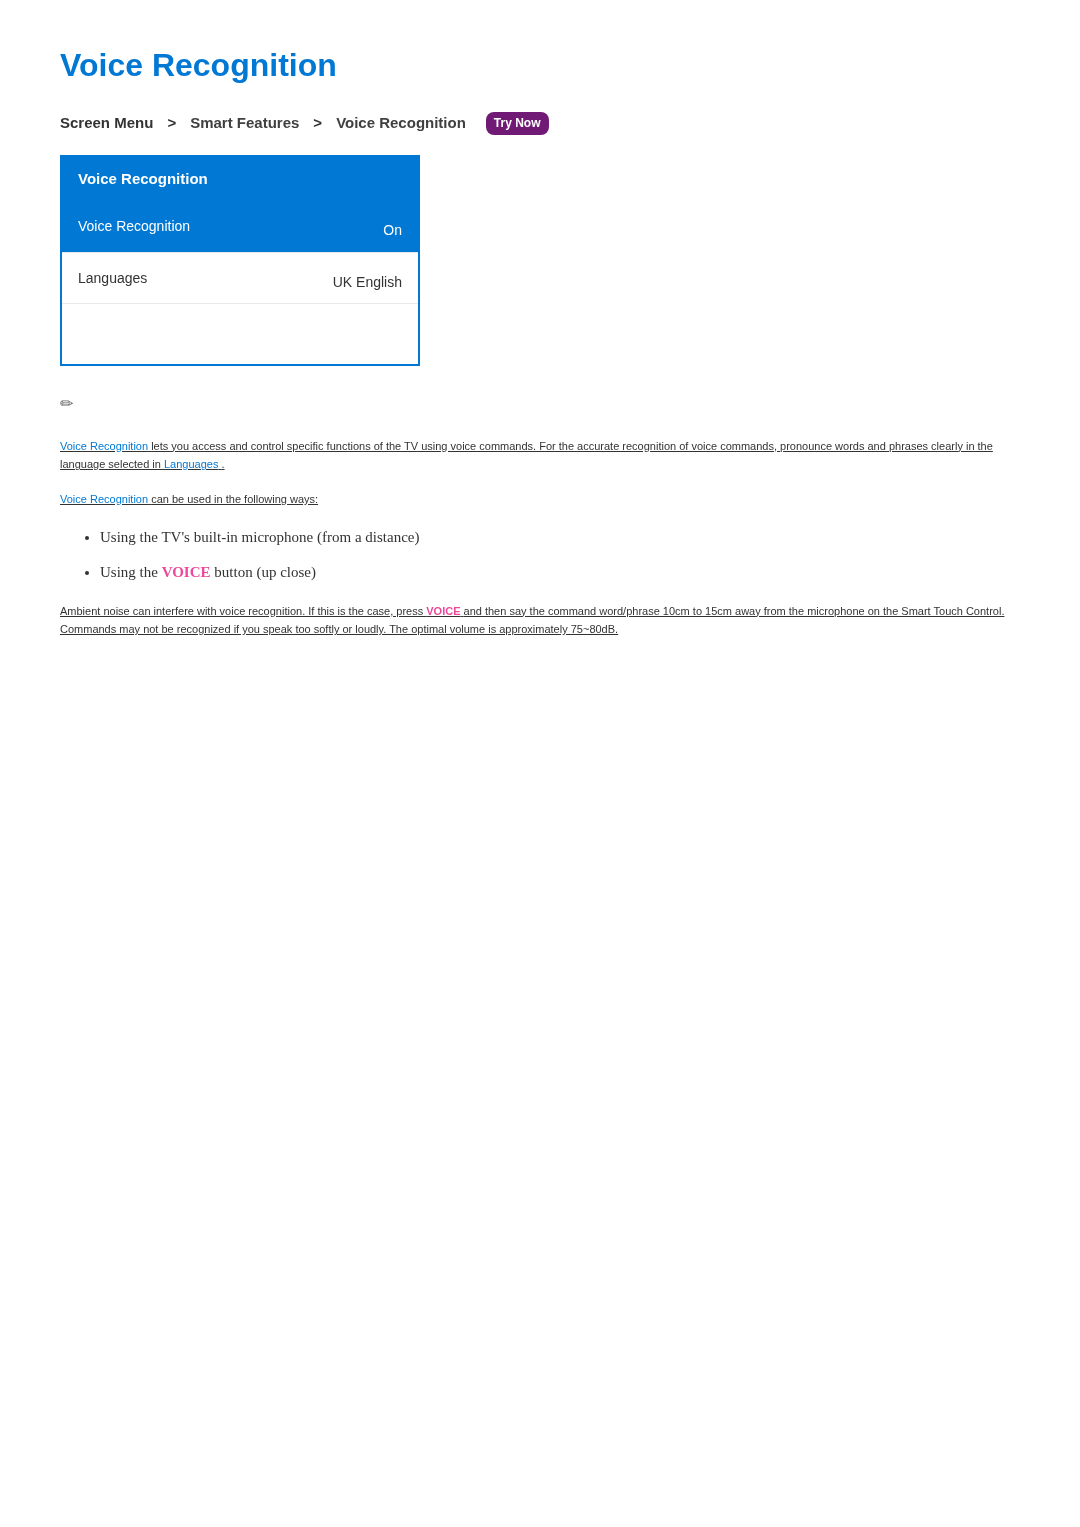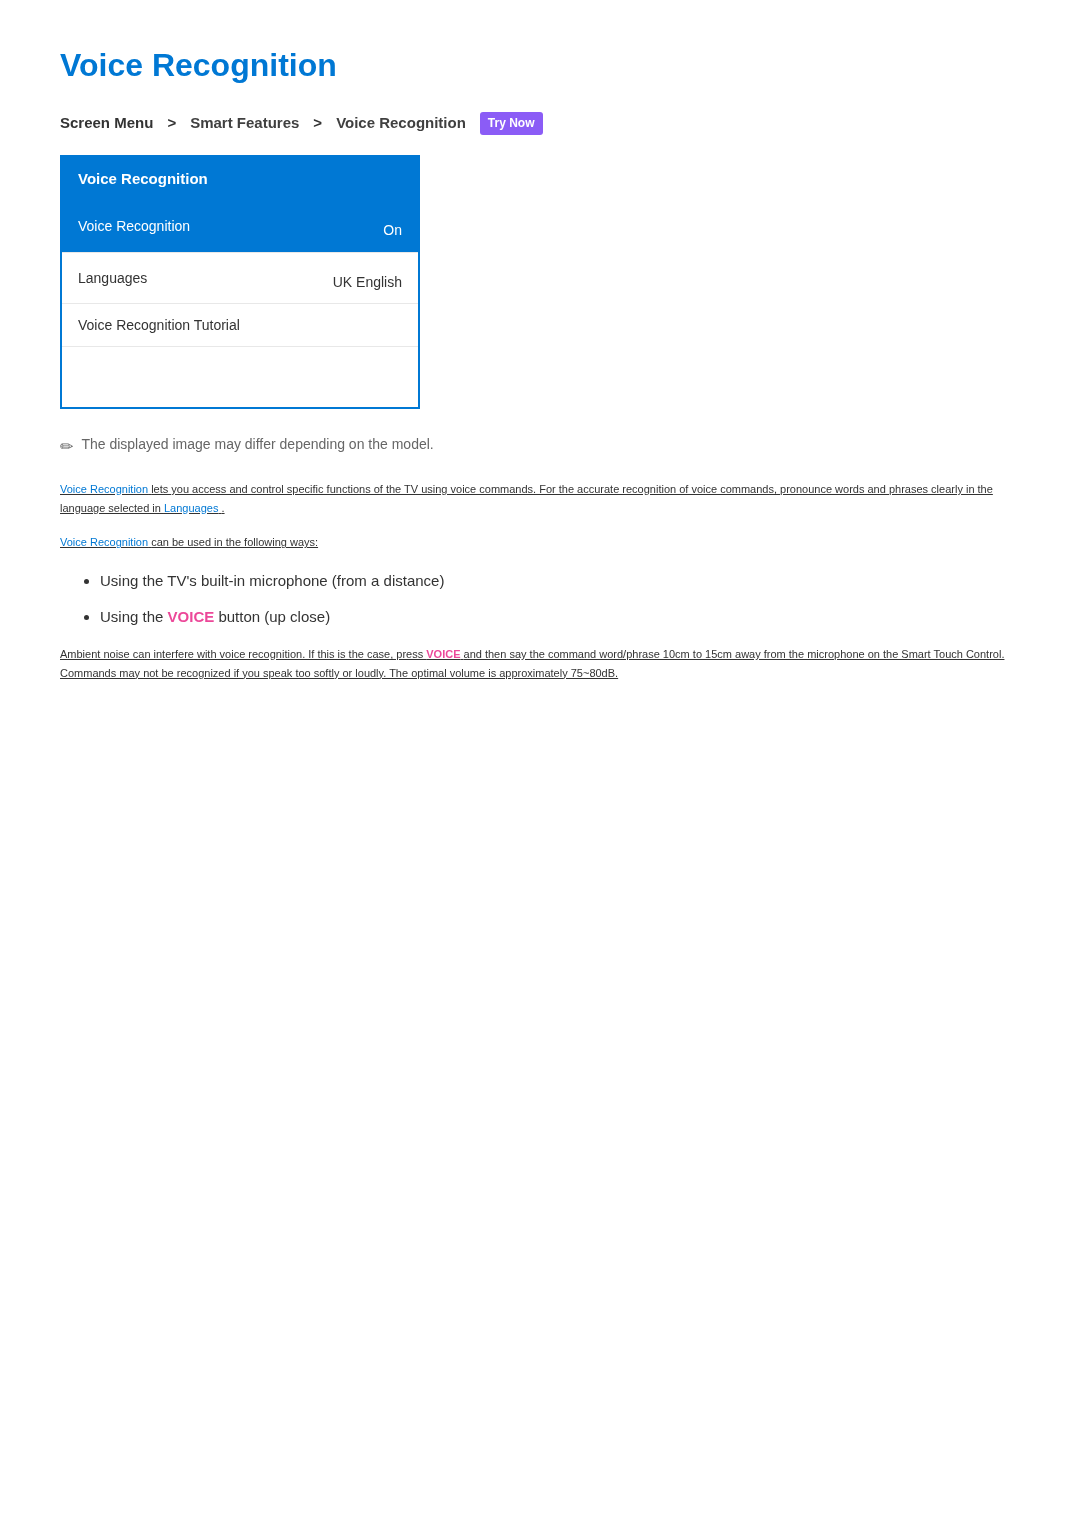--- a/index.html
+++ b/index.html
@@ -40,26 +40,27 @@
       color: #404040;
       text-decoration: none;
     }
 
     .breadcrumb-separator {
       color: #333333;
     }
 
     .try-now-badge {
       display: inline-block;
-      background-color: #8b5cf6;
+      background-color: #701a75;
       color: #ffffff;
       font-size: 12px;
       font-weight: bold;
       padding: 2px 8px;
-      border-radius: 3px;
+      border-radius: 8px;
+      margin-left: 6px;
       vertical-align: middle;
     }
 
     .menu-panel {
       border: 2px solid #0078D4;
       width: 360px;
       margin-bottom: 24px;
       background: #ffffff;
     }
 
@@ -147,20 +148,21 @@
     }
 
     .voice-highlight {
       color: #ec4899;
       font-weight: bold;
     }
 
     .bullet-list {
       margin-left: 40px;
       margin-bottom: 16px;
+      font-family: Liberation Serif, serif;
     }
 
     .bullet-list li {
       font-size: 15px;
       color: #333333;
       margin-bottom: 10px;
       line-height: 1.7;
       list-style-type: disc;
     }
   </style>
@@ -186,30 +188,26 @@
     <span class="menu-item-value">On</span>
   </div>
 
   <div class="menu-item">
     <span class="menu-item-label">Languages</span>
     <span class="menu-item-value">UK English</span>
   </div>
 
 
 
-  <div class="menu-item">
-    <span class="menu-item-label">Voice Recognition Tutorial</span>
-  </div>
 
   <div class="menu-spacer"></div>
 </div>
 
 <div class="note-row">
   <span class="pencil-icon">✏</span>
-  <span>The displayed image may differ depending on the model.</span>
 </div>
 
 <p class="description">
   <span class="description-highlight">Voice Recognition</span>
   <span> lets you access and control specific functions of the TV using voice commands. For the accurate recognition of voice commands, pronounce words and phrases clearly in the language selected in </span>
   <a class="description-link" href="#">Languages</a>
   <span>.</span>
 </p>
 
 <p class="description">

